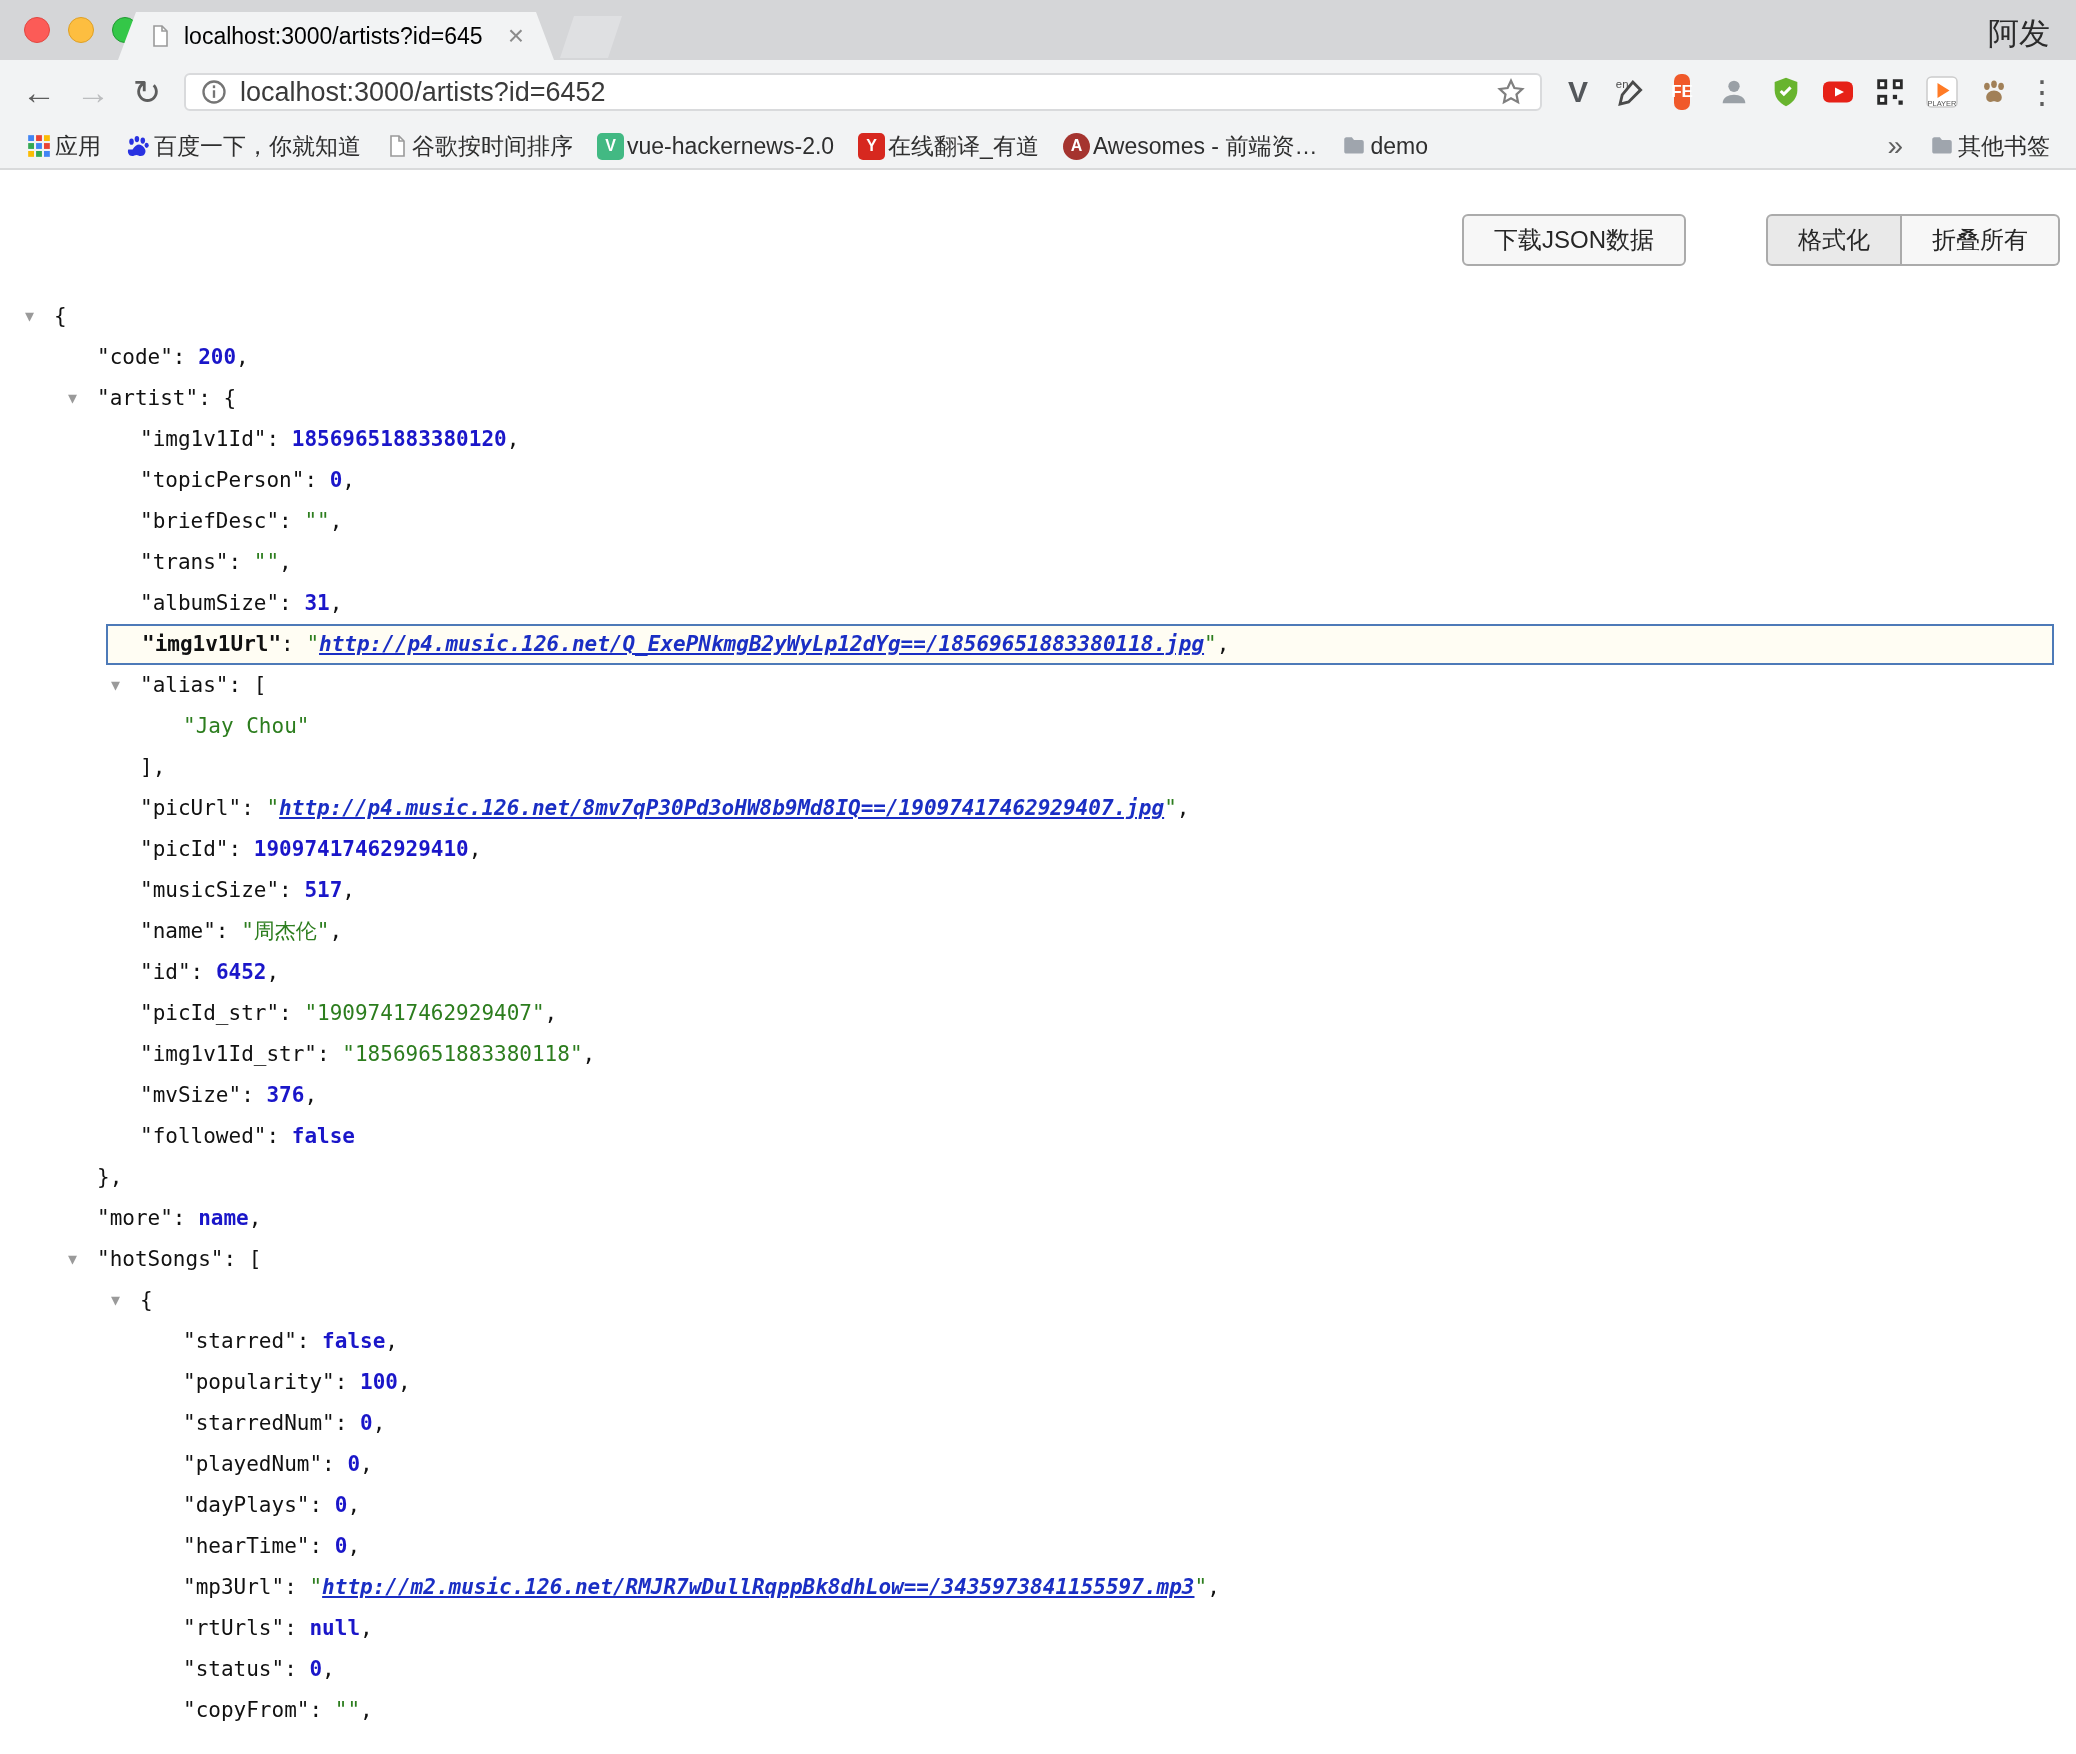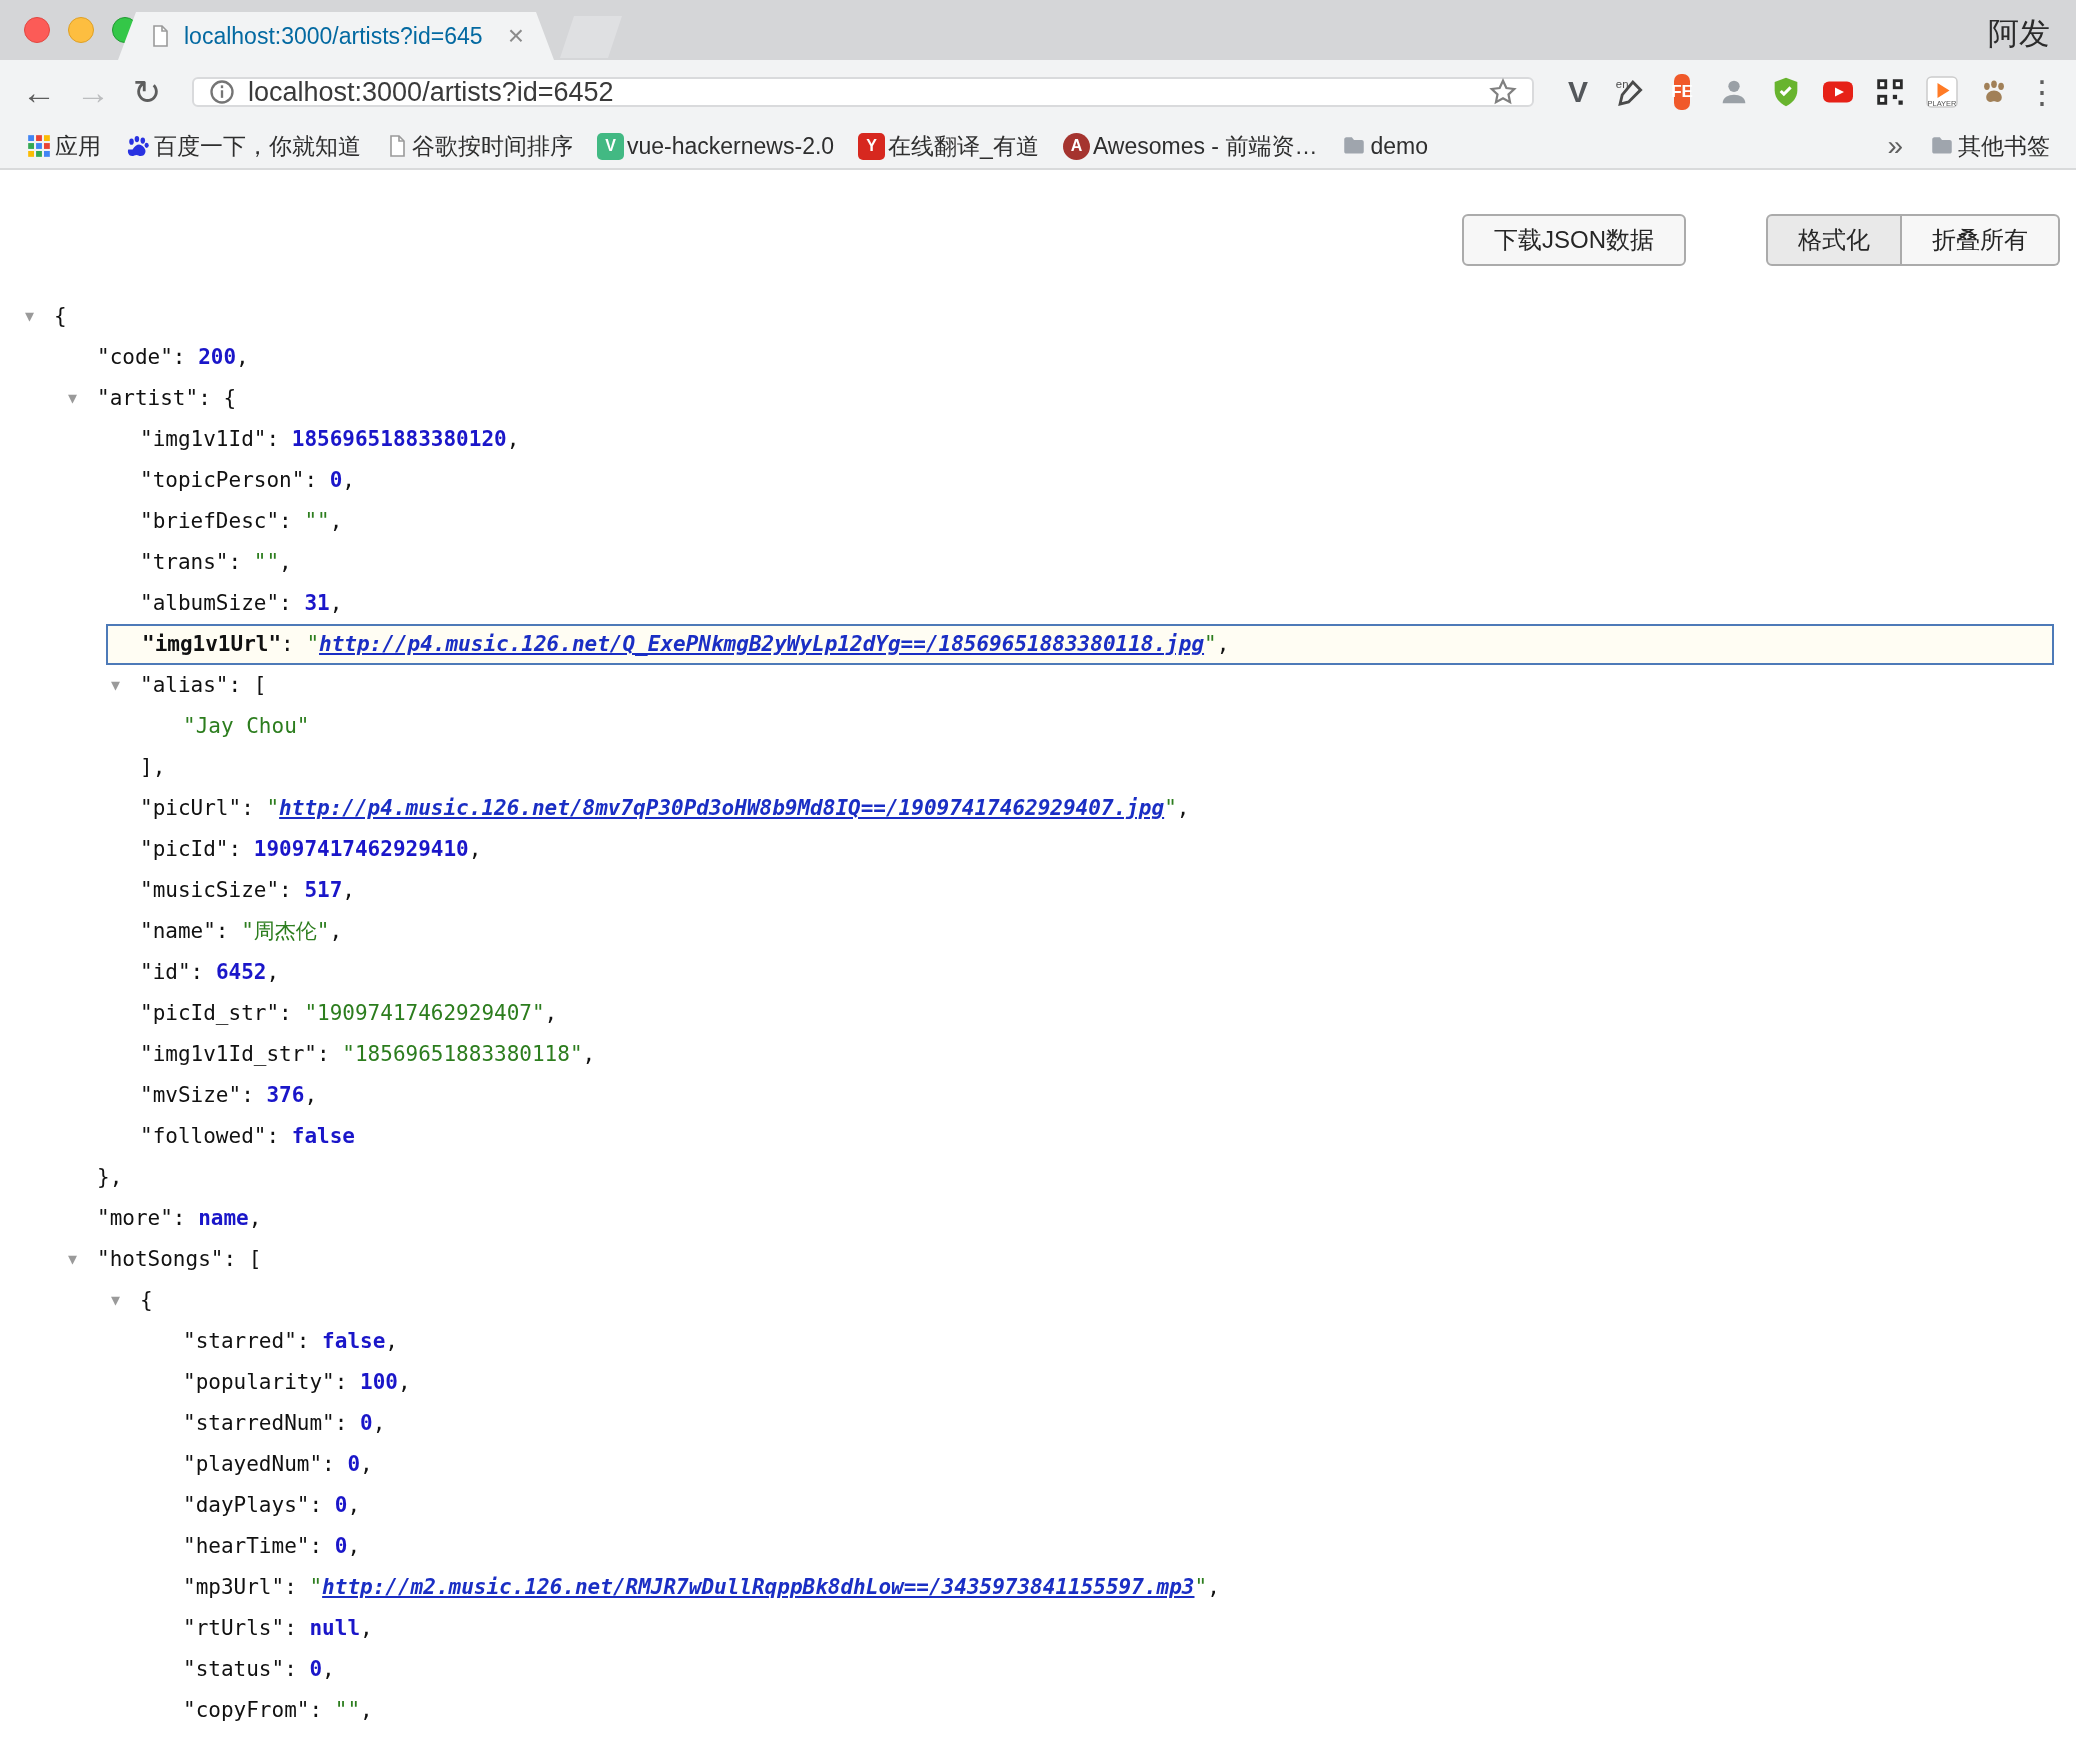--- a/index.html
+++ b/index.html
@@ -9,32 +9,32 @@
   
   .tab-strip { position:relative; height:60px; background:#d5d6d8; }
   .traffic { position:absolute; left:24px; top:17px; display:flex; gap:18px; }
   .tl { width:26px; height:26px; border-radius:50%; display:inline-block; }
   .tl.red{ background:#fc5b57; border:1px solid #e2463f; }
   .tl.yellow{ background:#fdbe40; border:1px solid #dfa023; }
   .tl.green{ background:#34c748; border:1px solid #1f9a31; }
   .tab { position:absolute; left:118px; bottom:0; width:436px; height:48px;
     background:#f2f3f4; clip-path:polygon(18px 0, calc(100% - 18px) 0, 100% 100%, 0 100%);
     display:flex; align-items:center; padding:0 30px; gap:12px; }
-  .tab-title { flex:1; font-size:23px; color:#0369a1; white-space:nowrap; overflow:hidden; }
+  .tab-title { flex:1; font-size:23px; color:#000000; white-space:nowrap; overflow:hidden; }
   .tab-close { font-size:28px; color:#8b8b8b; line-height:1; }
   .new-tab { position:absolute; left:560px; bottom:2px; width:62px; height:42px;
     background:#dfe0e2; clip-path:polygon(14px 0, 100% 0, calc(100% - 14px) 100%, 0 100%); }
   .profile-name { position:absolute; right:26px; top:13px; font-size:31px; color:#2b2b2b; }
 
   
   .toolbar { height:64px; background:#f2f3f4; display:flex; align-items:center; padding:0 12px; }
   .nav-btn { width:54px; height:54px; display:flex; align-items:center; justify-content:center;
     font-size:34px; color:#5d5d5d; background:none; border:none; }
   .nav-btn.disabled { color:#bcbdbf; }
-  .omnibox { flex:1; min-width:0; height:30px; margin:0 18px; background:#fff;
+  .omnibox { flex:1; min-width:0; height:38px; margin:0 10px; background:#fff;
     border:2px solid #d9dadc; border-radius:6px; display:flex; align-items:center; padding:0 14px; }
   .omnibox .url { font-size:27px; color:#3a3a3a; margin-left:12px; white-space:nowrap; overflow:hidden; }
   .omnibox .star { margin-left:auto; display:flex; }
   .ext { width:52px; height:52px; display:flex; align-items:center; justify-content:center;
     background:none; border:none; }
   .ext-badge { width:16px; height:36px; border-radius:7px; display:flex; align-items:center;
     justify-content:center; color:#fff; font-weight:bold; font-size:17px; }
   .menu-dots { width:44px; height:52px; display:flex; align-items:center; justify-content:center;
     font-size:32px; color:#5d5d5d; background:none; border:none; }
   .v-glyph { font-size:30px; font-weight:bold; color:#54575b; }

